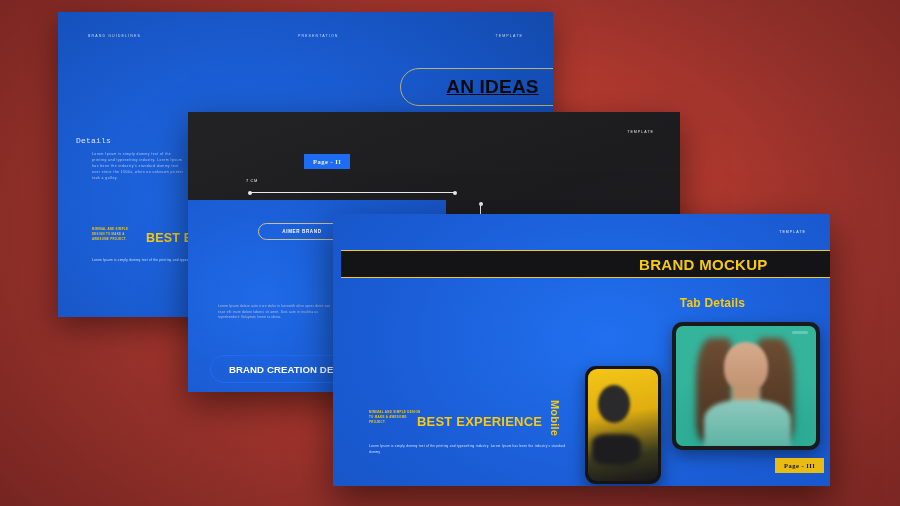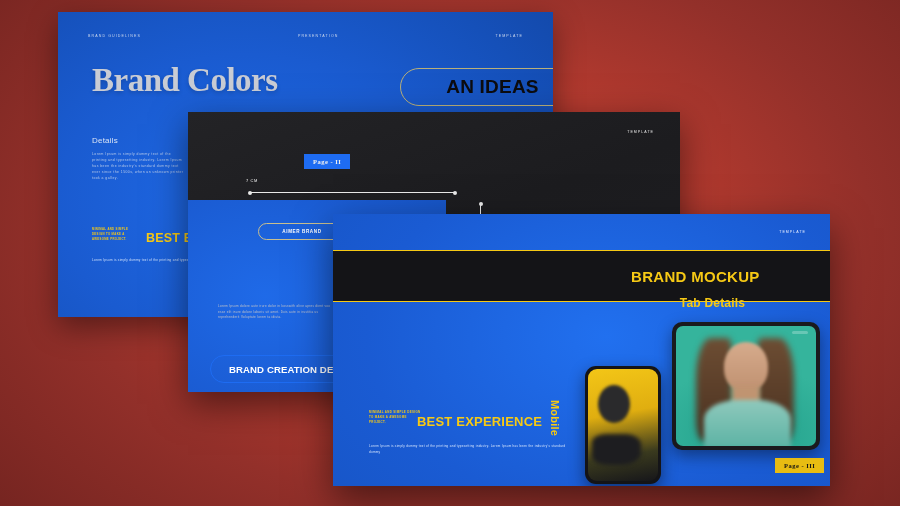--- a/index.html
+++ b/index.html
@@ -44,25 +44,25 @@
     letter-spacing: -.5px;
     text-shadow: 0 2px 4px rgba(0,0,0,.18);
   }
   #an-ideas-pill {
     position: absolute; left: 342px; top: 56px;
     width: 185px; height: 38px;
     border: 1px solid #b9b07a; border-radius: 20px;
     display: flex; align-items: center; justify-content: center;
   }
   #an-ideas-pill span {
-    font-size: 19px; font-weight: 800; color: #0c0c0f; letter-spacing: .2px;
+    font-size: 19px; font-weight: 800; color: #0c0c0f; letter-spacing: .2px; text-decoration: underline;
   }
   #bc-details-h {
-    position: absolute; left: 34px; top: 124px;
-    font-size: 8px; color: #d9e3f5; font-weight: 400; letter-spacing: .2px;
+    position: absolute; left: 18px; top: 124px;
+    font-size: 8px; color: #d9e3f5; font-weight: 400; letter-spacing: .2px; font-family: Liberation Mono, monospace;
   }
   #bc-details-body {
     position: absolute; left: 34px; top: 140px; width: 92px;
     color: #b9cbea;
   }
   #bc-dumbbell { position: absolute; left: 132px; top: 140px; width: 60px; height: 50px; }
   #bc-kicker {
     position: absolute; left: 34px; top: 215px; width: 50px;
     color: #f6c915; font-weight: 700; font-size: 2.8px; letter-spacing: .35px; line-height: 1.8;
   }
@@ -178,21 +178,21 @@
   }
 
   
   #slide-mockup {
     left: 333px; top: 214px; width: 497px; height: 272px;
     background: radial-gradient(ellipse 100% 130% at 55% 45%, #2170ef 0%, #1a5bd3 48%, #1450bb 100%);
     box-shadow: 0 14px 36px rgba(0,0,0,.5);
   }
   #mk-template { position: absolute; right: 24px; top: 16px; font-size: 3.6px; color: #e6eeff; letter-spacing: 1px; }
   #mk-band {
-    position: absolute; left: 0; right: 0; top: 36px; height: 52px;
+    position: absolute; left: 8px; right: 0; top: 36px; height: 28px;
     background: #141417;
     border-top: 1.2px solid #f6c915; border-bottom: 1.2px solid #f6c915;
     display: flex; align-items: center;
   }
   #mk-band span { margin-left: 298px; font-size: 15px; font-weight: 800; color: #f6c915; letter-spacing: .3px; }
   #mk-tab-device {
     position: absolute; left: 0; right: 0; top: 82px;
     text-align: center;
     padding-left: 262px;
     font-size: 12px; font-weight: 800; color: #f6c915; letter-spacing: .2px;
@@ -290,21 +290,20 @@
 <div id="stage">
 
   <div class="slide" id="slide-brand-colors">
 
     <div class="topbar">
       <span class="cap">BRAND  GUIDELINES</span>
       <span class="cap">PRESENTATION</span>
       <span class="cap">TEMPLATE</span>
     </div>
 
-    <div id="bc-title">Brand Colors</div>
 
     <div id="an-ideas-pill">
       <span>AN IDEAS</span>
     </div>
 
     <div id="bc-details-h">Details</div>
     <div id="bc-details-body" class="tiny">Lorem Ipsum is simply dummy text of the printing and typesetting industry. Lorem Ipsum has been the industry's standard dummy text ever since the 1500s, when an unknown printer took a galley.</div>
 
     <svg id="bc-dumbbell" viewBox="0 0 60 50">
       <circle cx="17" cy="34" r="13" fill="#f6c915"></circle>

